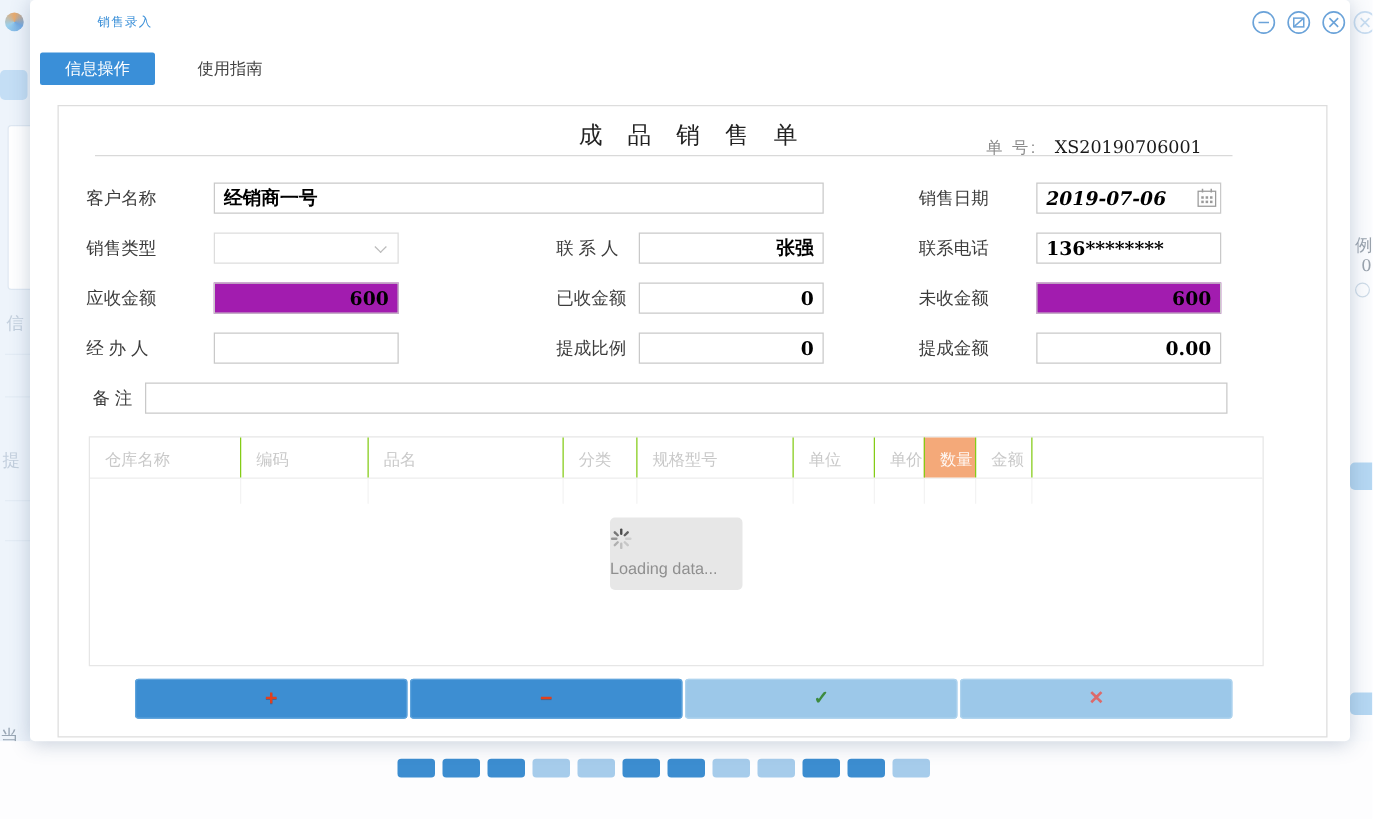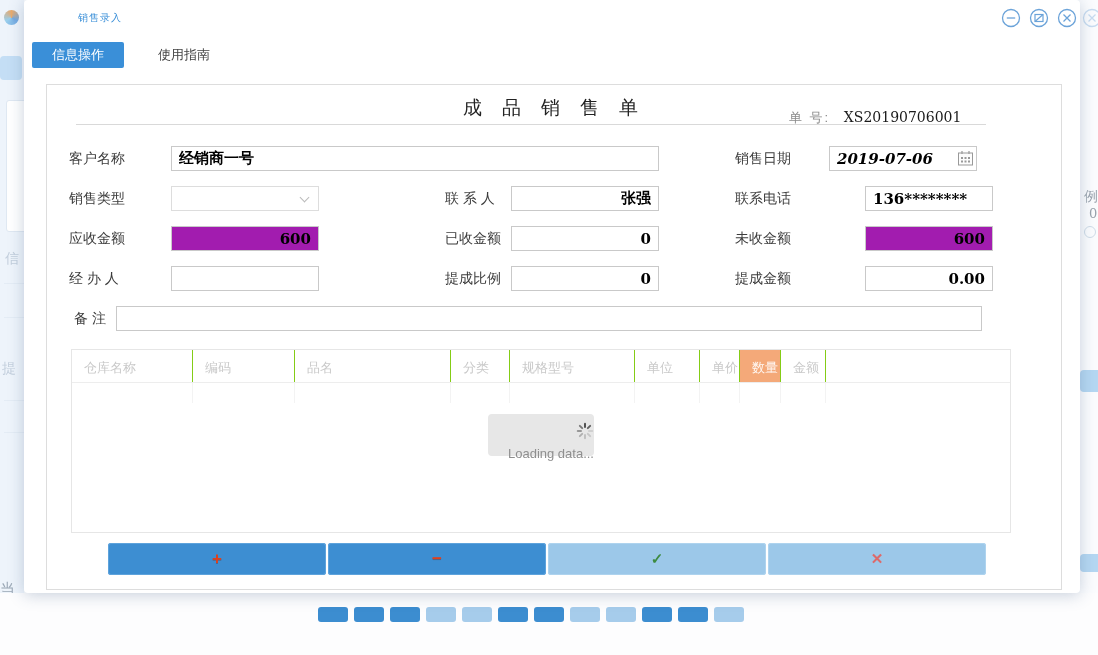--- a/index.html
+++ b/index.html
@@ -57,21 +57,21 @@
 
   .rows { position:absolute; left:0; top:54px; width:100%; }
   .frow { position:relative; height:40px; }
   .lab { position:absolute; top:11px; font-size:14px; color:#3c3c3c; white-space:pre; }
   .inp { position:absolute; top:7px; height:25px; border:1px solid #c9c9c9; background:#fff; color:#000;
       font-family:"DejaVu Serif",serif; font-weight:bold; font-size:15px; padding:0 7px; outline:none; }
   .inp.num { text-align:right; }
   .inp.ro { background:#a21caf; }
   .c1l{left:22px;} .c1f{left:124px;width:148px;} .c1fw{left:124px;width:488px;}
   .c2l{left:398px;} .c2f{left:464px;width:148px;text-align:right;}
-  .c3l{left:688px;} .c3f{left:818px;width:128px;}
+  .c3l{left:688px;} .c3f{left:782px;width:148px;}
   .rml{left:27px;} .rmf{left:69px;width:866px;}
 
   .sel { position:absolute; top:7px; left:124px; width:148px; height:25px; border:1px solid #ddd; background:#fff; cursor:pointer; }
   .sel .chev { position:absolute; right:10px; top:7px; width:7px; height:7px;
       border-right:1px solid #bbb; border-bottom:1px solid #bbb; transform:rotate(45deg); }
 
   .date-wrap { position:absolute; top:7px; left:782px; width:148px; height:25px; }
   .date-wrap .inp { position:absolute; left:0; top:0; width:148px;font-style:italic; }
   .cal-btn { position:absolute; right:3px; top:4px; width:17px; height:17px; cursor:pointer; }
 
@@ -80,22 +80,22 @@
   .ghead { display:flex; height:33px; border-bottom:1px solid #ededed; align-items:stretch; }
   .gcell { font-size:13px; color:#c9c9c9; padding:9px 0 0 12px; border-left:1px solid #84cc16; overflow:hidden; white-space:nowrap; }
   .gcell:first-child { border-left:none; }
   .w0{width:120px;} .w1{width:102px;} .w2{width:156px;} .w3{width:59px;} .w4{width:125px;}
   .w5{width:65px;} .w6{width:40px;} .w7{width:41px;} .w8{width:45px;} .wf{flex:1;}
   .gcell.hl { background:#f4a979; color:rgba(255,255,255,.92); }
   .grow-ghost { display:flex; height:20px; }
   .grow-ghost div { border-left:1px solid #f3f3f3; }
   .grow-ghost div:first-child { border-left:none; }
 
-  .loading-box { position:absolute; left:50%; top:64px; transform:translateX(-50%); width:106px; height:42px;
-      background:#e7e7e7; border-radius:4px; text-align:right; padding-top:8px;padding-left:17px; }
+  .loading-box { position:absolute; left:50%; top:64px; transform:translateX(-50%); width:106px; height:58px;
+      background:#e7e7e7; border-radius:4px; text-align:left; padding-top:8px; }
   .loading-box .txt { font-size:13px; color:#8f8f8f; margin-top:2px; }
 
   
   .btnrow { position:absolute; left:61px; top:458px; width:878px; display:flex; gap:2px; }
   .fbtn { flex:1; height:32px; border:none; border-radius:3px; cursor:pointer;
       font-size:17px; font-weight:bold; line-height:30px; }
   .fbtn.dark { background:#3d8ed2; box-shadow:inset 0 0 0 1px #5ea3dc; }
   .fbtn.light { background:#9cc8e9; box-shadow:inset 0 0 0 1px #aed3ee; }
   .fbtn.g-plus, .fbtn.g-minus { color:#e2401c; text-shadow:0 1px 0 rgba(120,30,0,.35); }
   .fbtn.g-check { color:#3d8b40; font-size:15px; }

